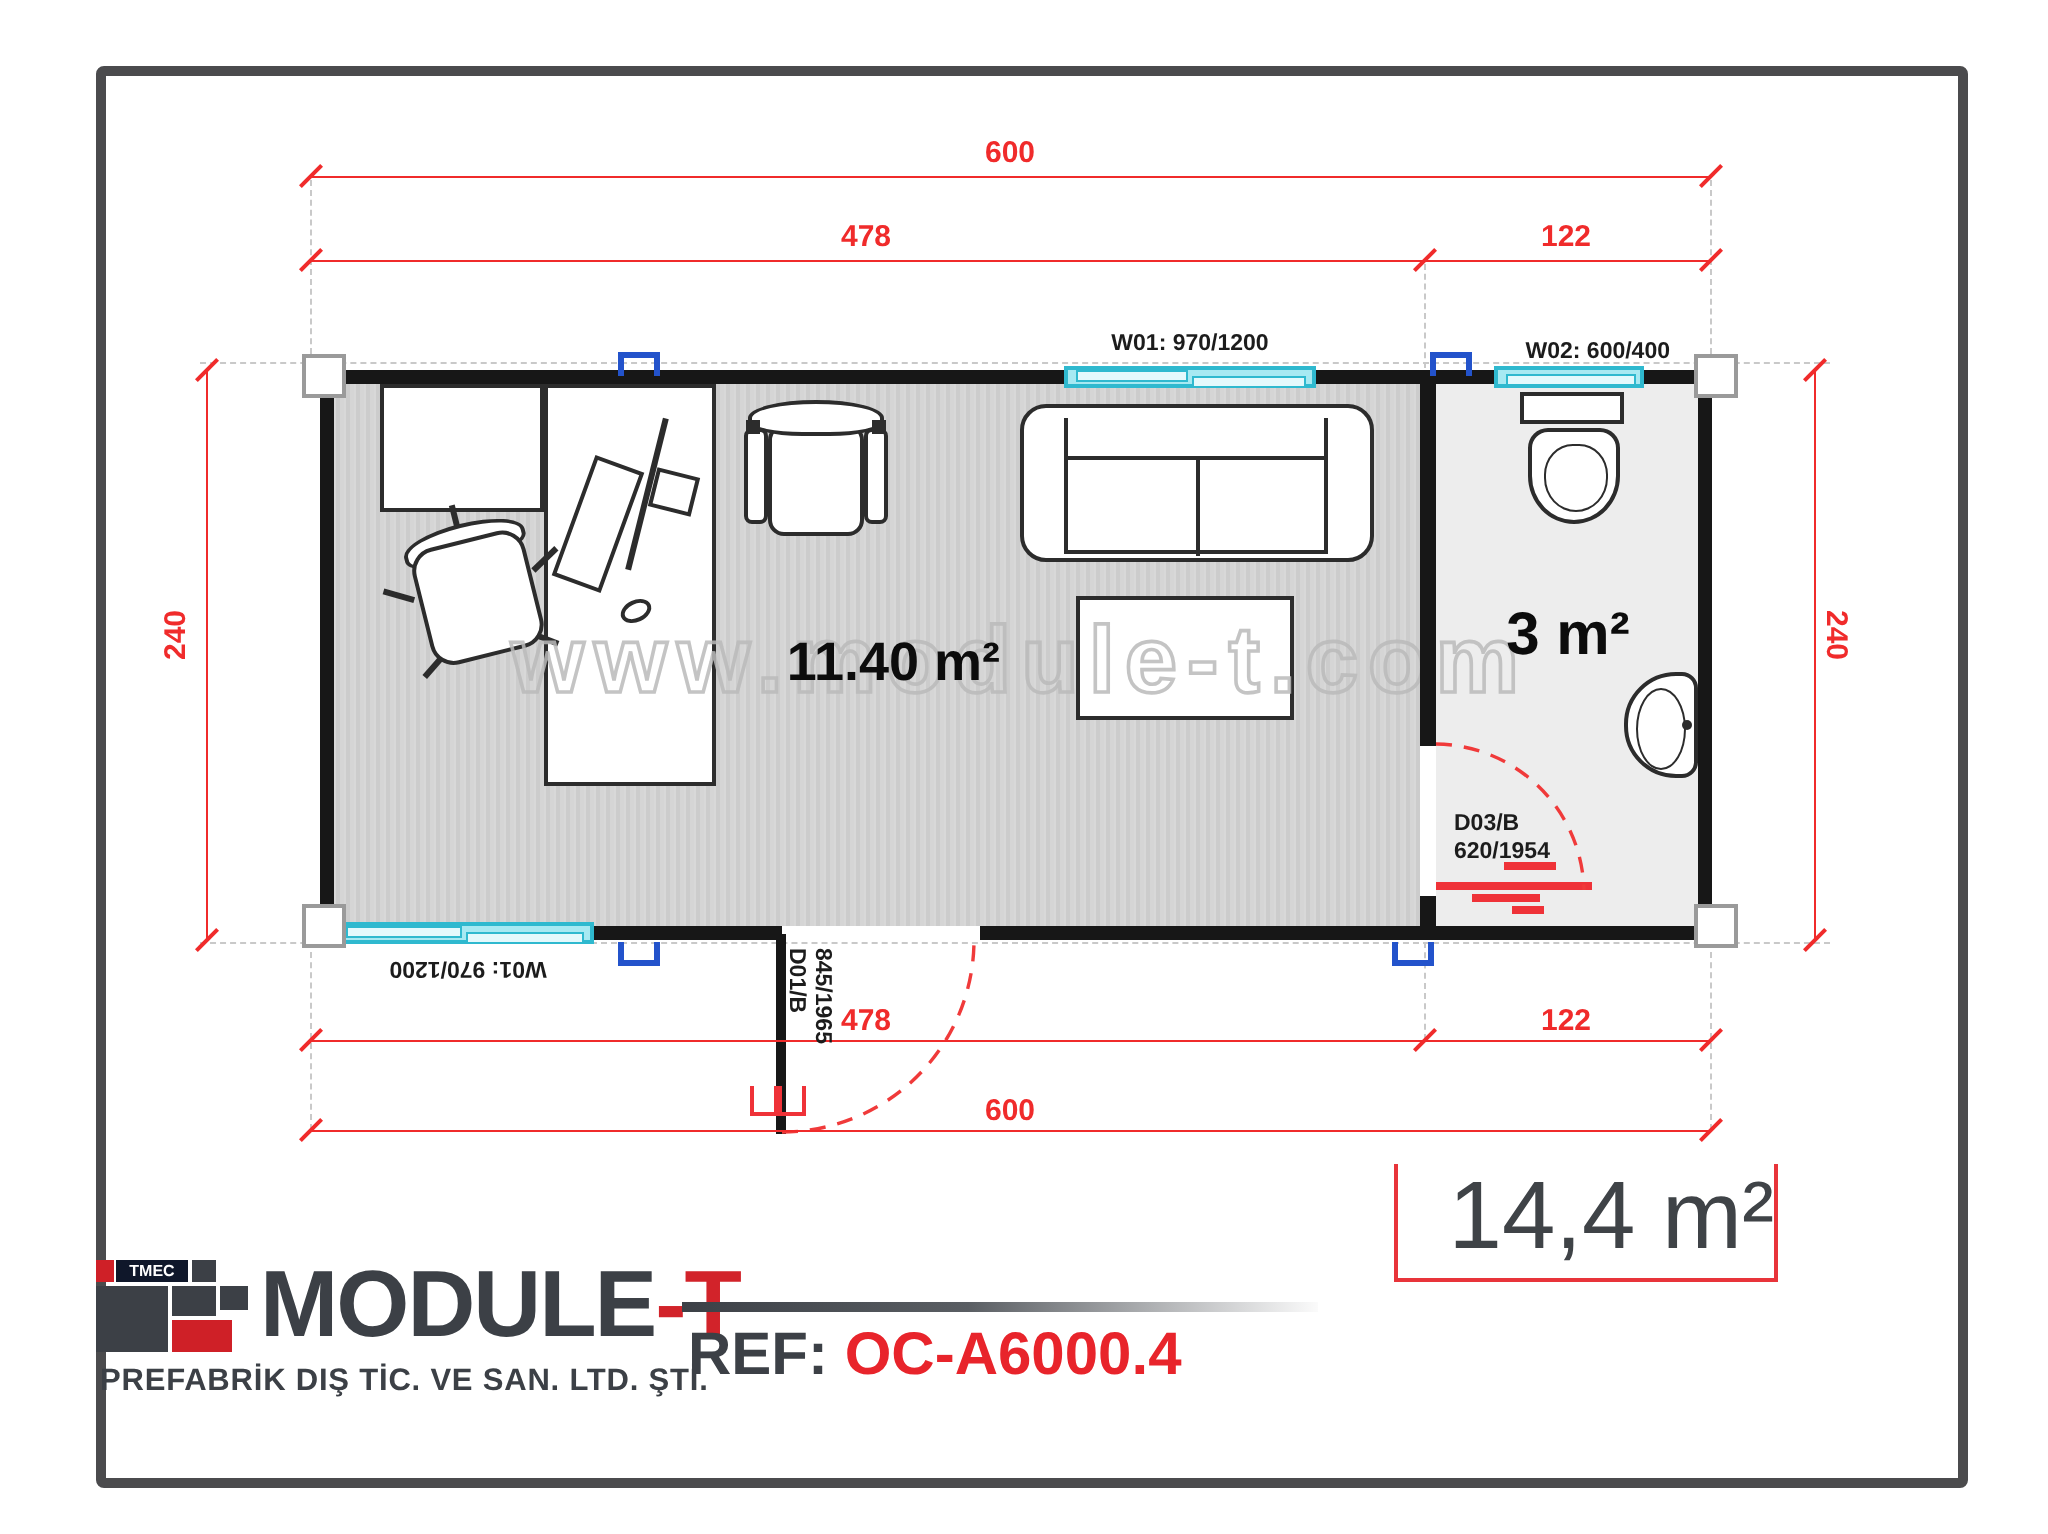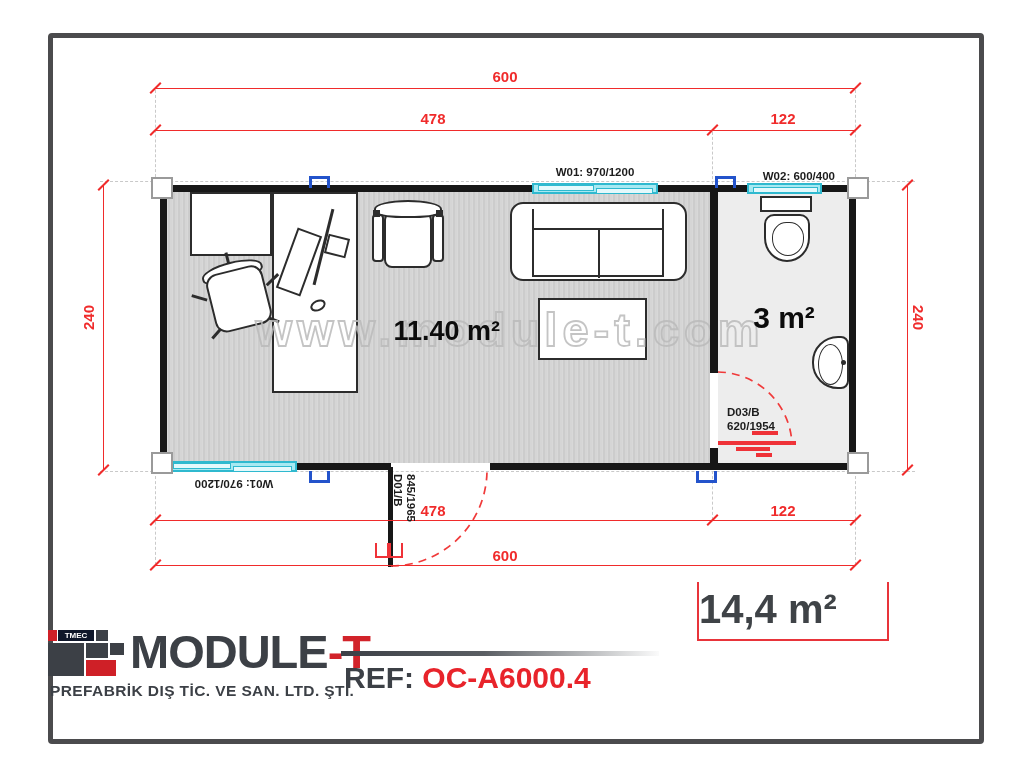--- a/index.html
+++ b/index.html
@@ -30,21 +30,21 @@
              font-size:47px;font-weight:700;letter-spacing:5px;text-align:center;white-space:nowrap;}
   .vtxt{transform:rotate(90deg);transform-origin:0 0;white-space:nowrap;}
   .logo-sq{position:absolute;}
   .brand{font-size:47px;font-weight:800;color:#3c4046;letter-spacing:-1px;white-space:nowrap;}
   .brand .suffix{color:#d2232a;}
   .subtitle{font-size:15.5px;font-weight:700;color:#3c4046;letter-spacing:.4px;white-space:nowrap;}
   .size-label{font-size:29px;font-weight:700;color:#55595e;white-space:nowrap;}
   .ref{font-size:30px;font-weight:800;color:#3c4046;white-space:nowrap;}
   .ref .code{color:#e8242b;}
   .badge{width:188px;height:57px;border:2.5px solid #e8343a;border-top:none;
-         font-size:40px;font-weight:700;color:#3f4347;text-align:left;line-height:54px;}
+         font-size:48px;font-weight:400;color:#3f4347;text-align:right;line-height:54px;}
 </style>
 </head>
 <body>
 
 <div id="stage">
 
   <div class="abs frame"></div>
 
   <div class="abs dash-h" style="left:100px;top:181px;width:815px;"></div>
   <div class="abs dash-h" style="left:100px;top:471px;width:815px;"></div>

